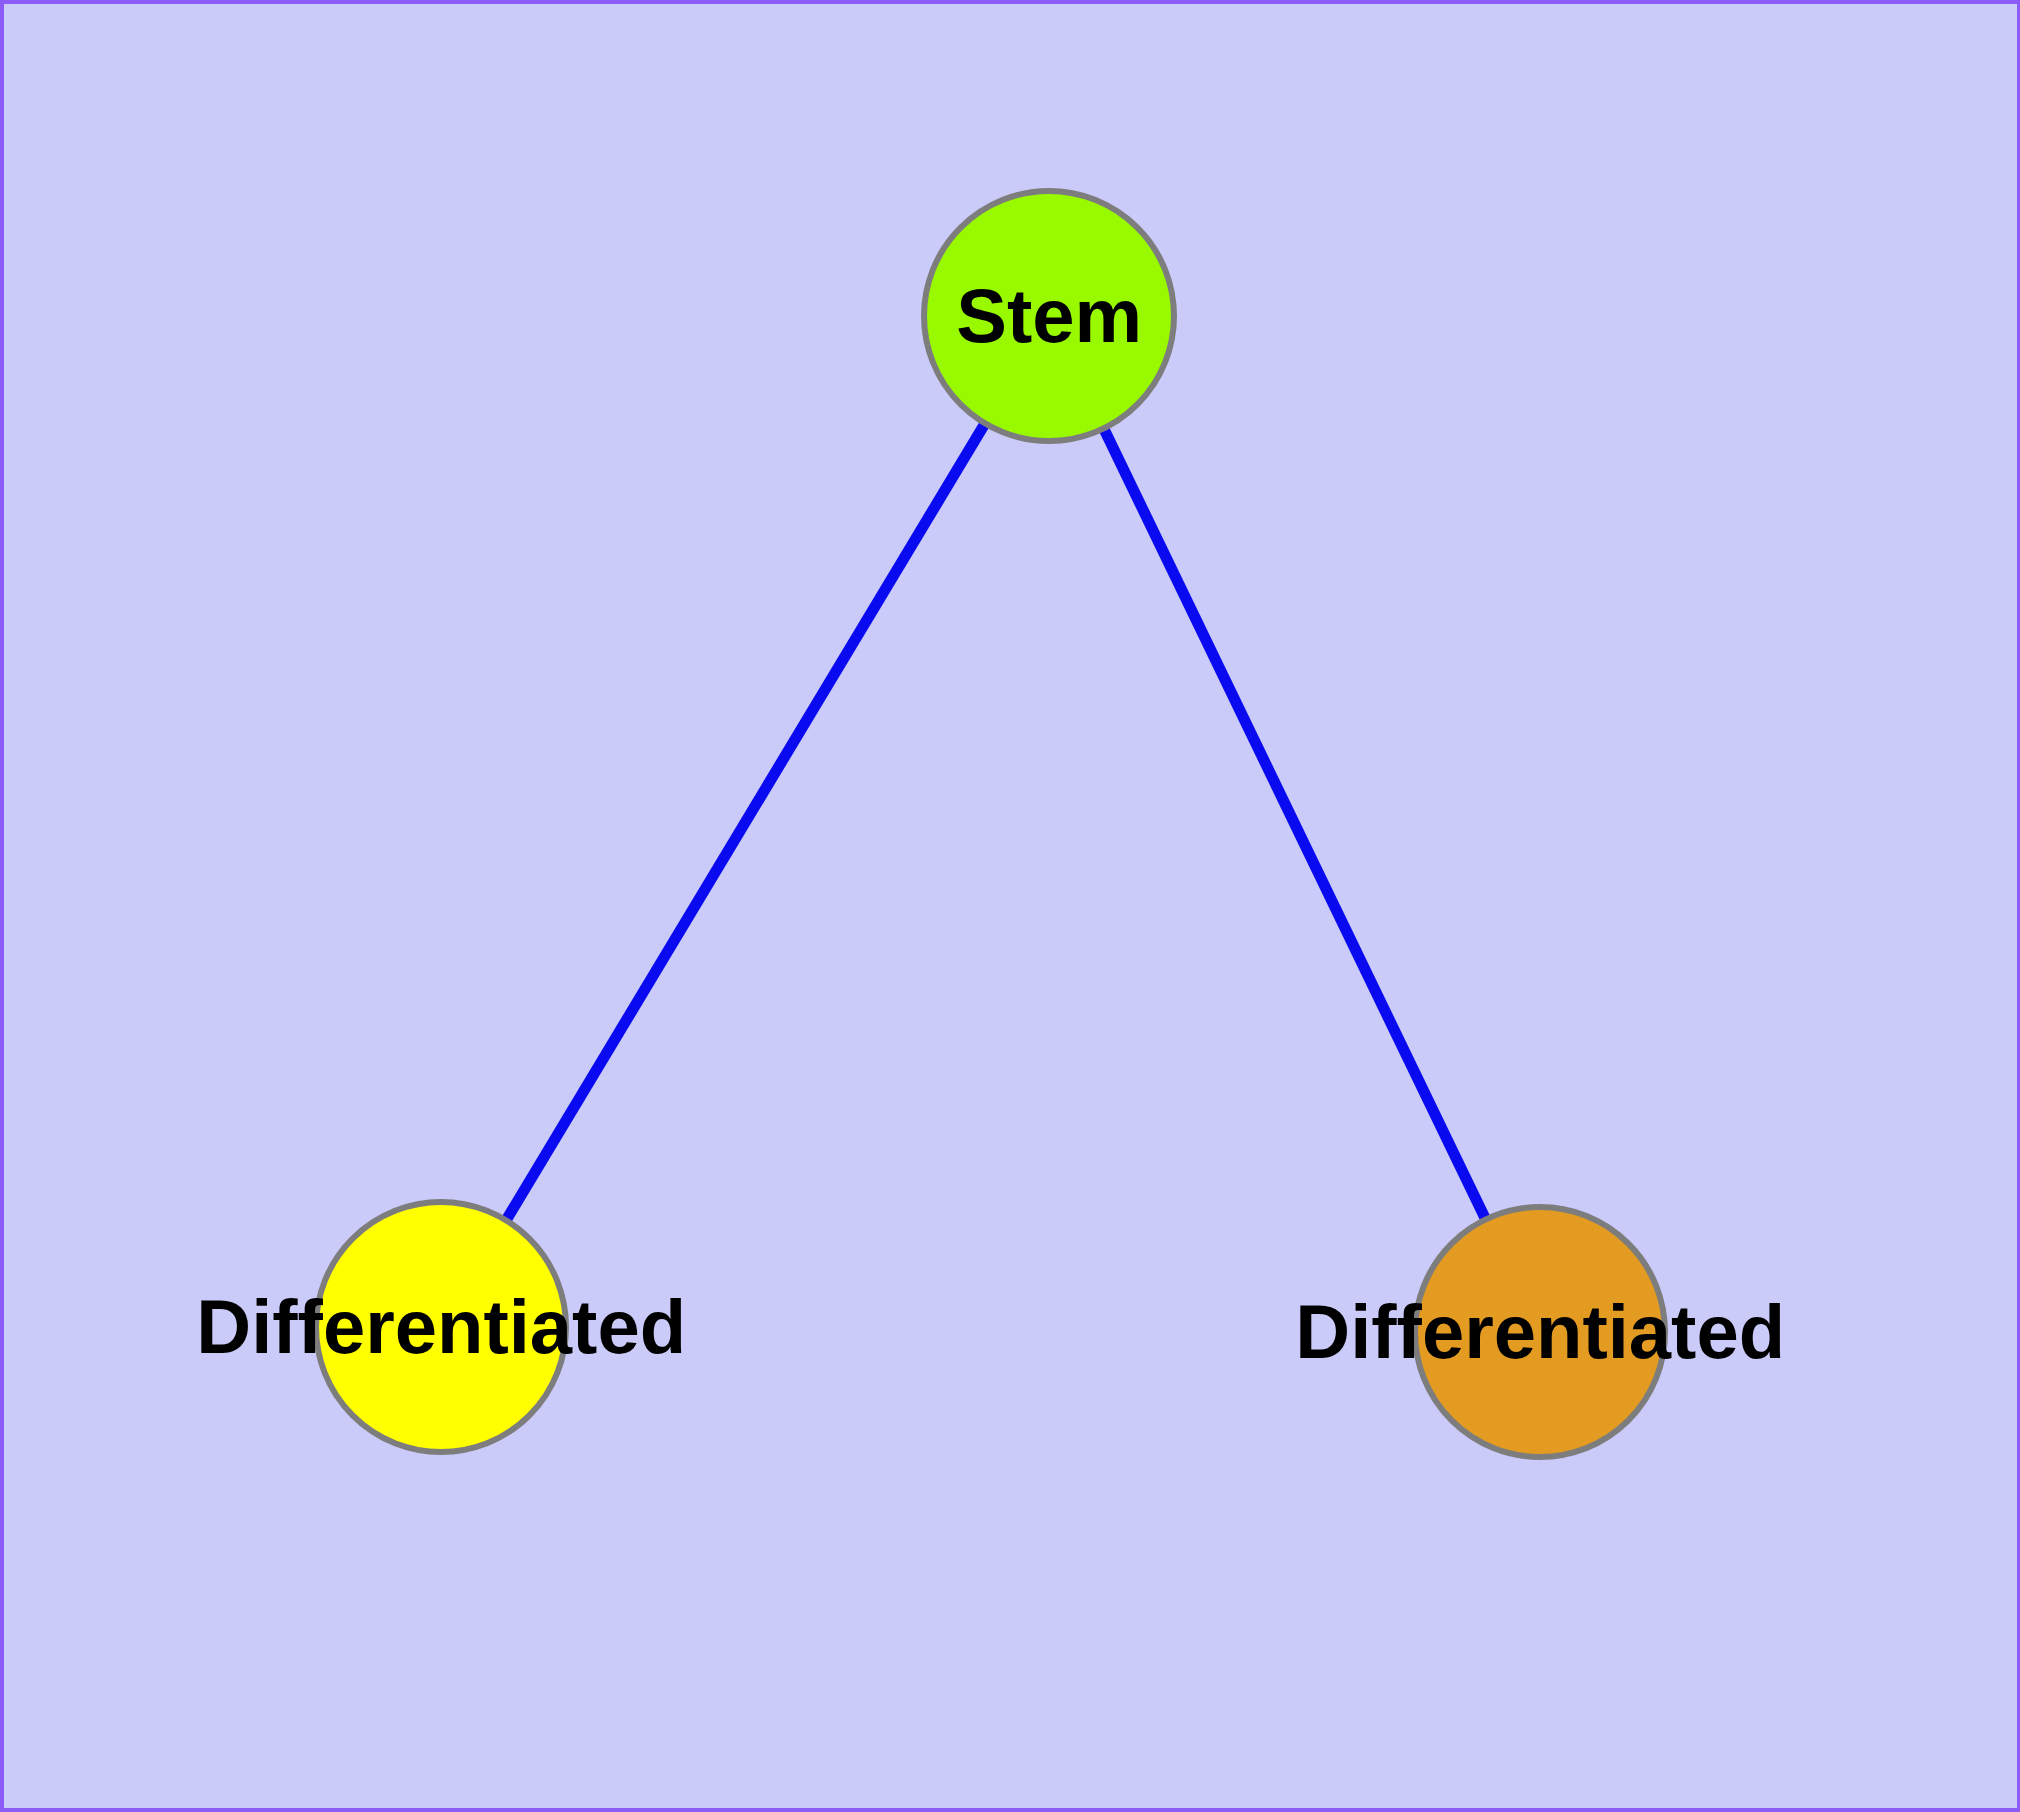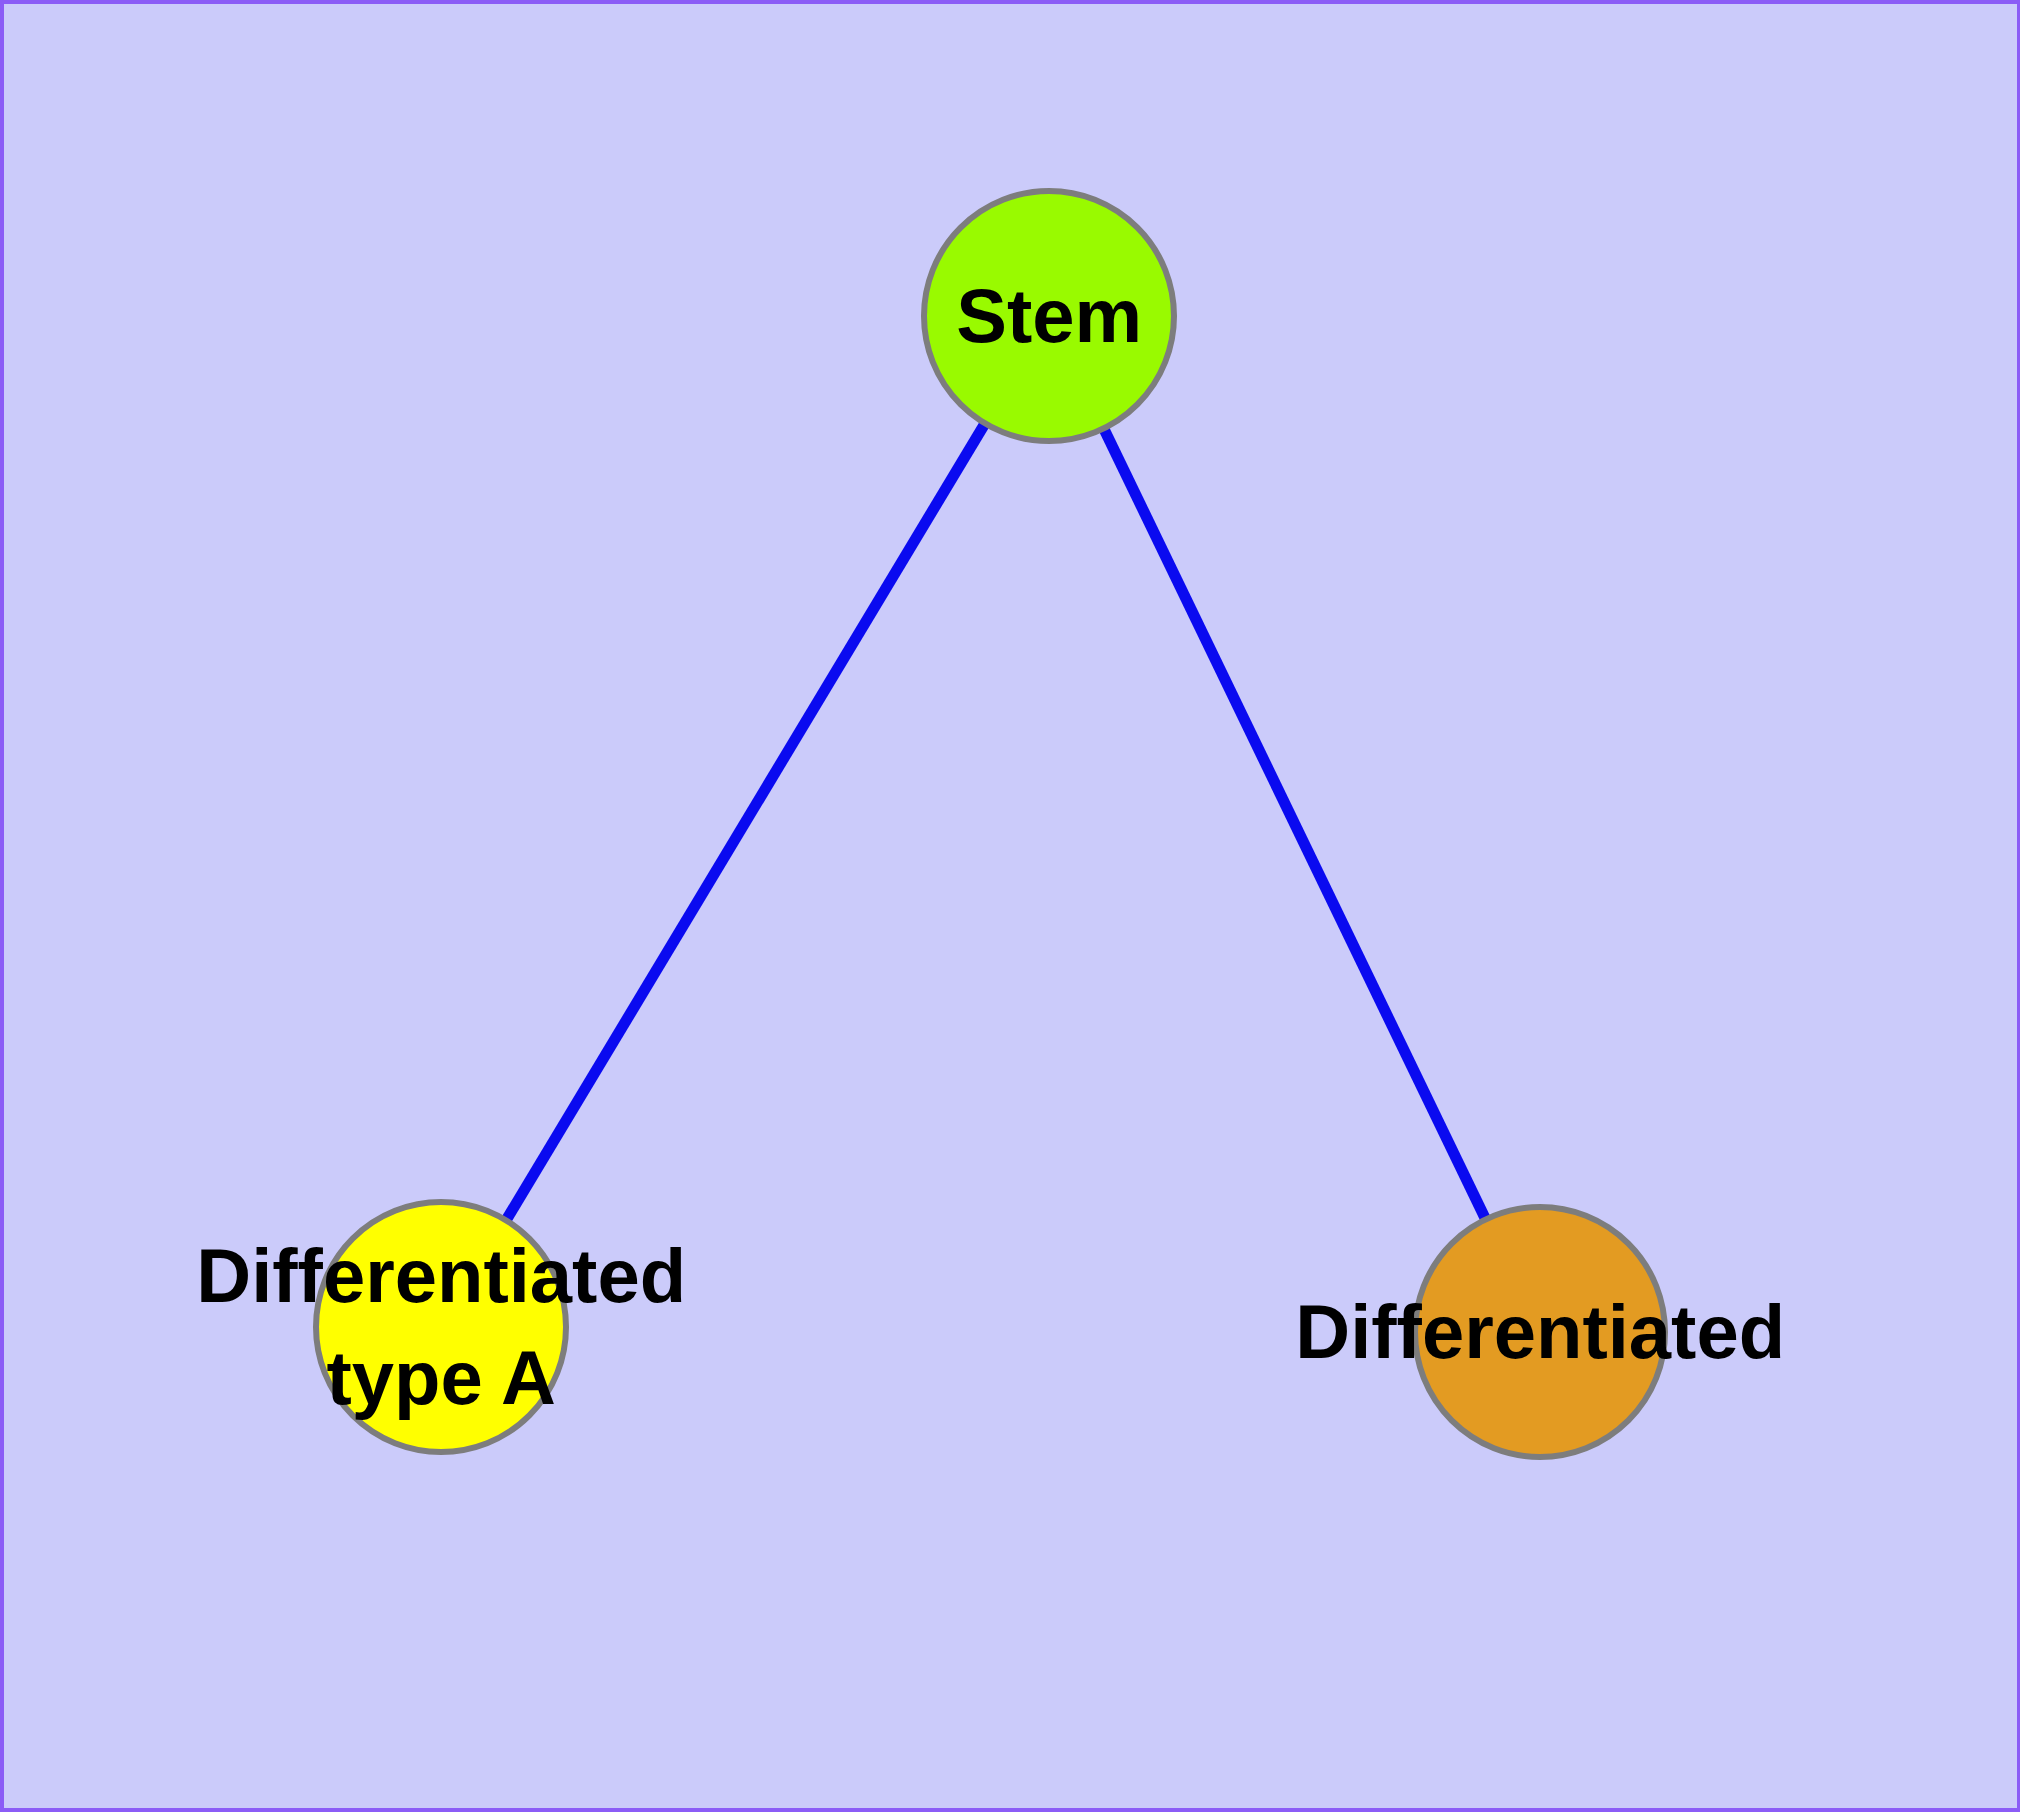--- a/index.html
+++ b/index.html
@@ -73,21 +73,20 @@
       <line x1="1238" y1="373" x2="1817" y2="1572" style="stroke: rgb(10, 10, 240);"></line>
     </svg>
 
     <div class="node node-stem" style="background-color: rgb(153, 250, 0); border-color: rgb(125, 125, 125);">
       <div class="node-label" style="color: rgb(0, 0, 0);">Stem</div>
     </div>
 
     <div class="node node-type-a" style="background-color: rgb(255, 255, 0); border-color: rgb(125, 125, 125);">
       <div class="node-label" style="color: rgb(0, 0, 0);">
         <div>Differentiated</div>
-        <div>type A</div>
       </div>
     </div>
 
     <div class="node node-type-b" style="background-color: rgb(227, 155, 34); border-color: rgb(125, 125, 125);">
       <div class="node-label" style="color: rgb(0, 0, 0);">
         <div>Differentiated</div>
       </div>
     </div>
 
   </div>

